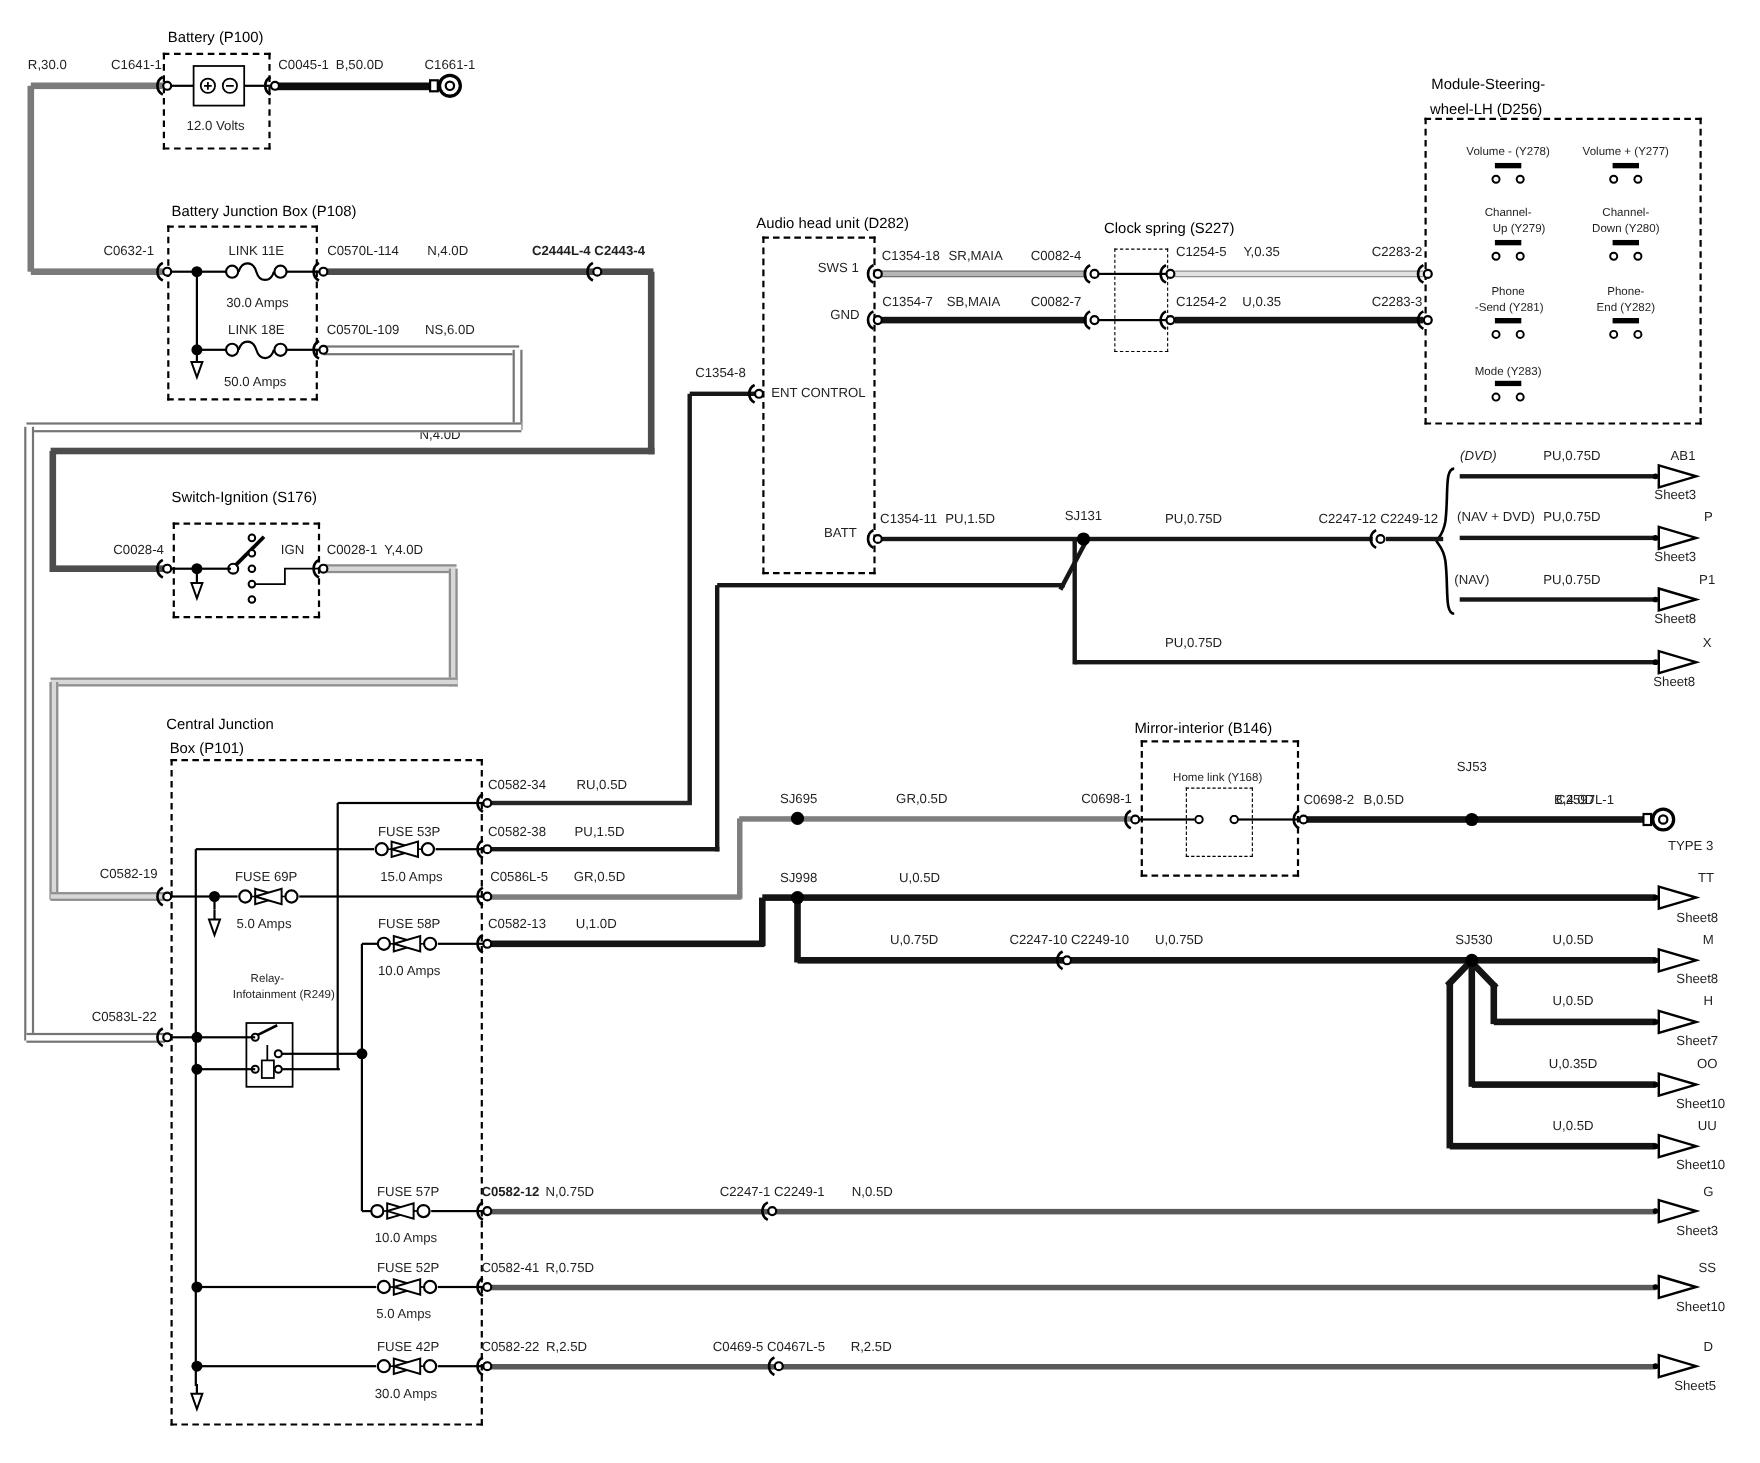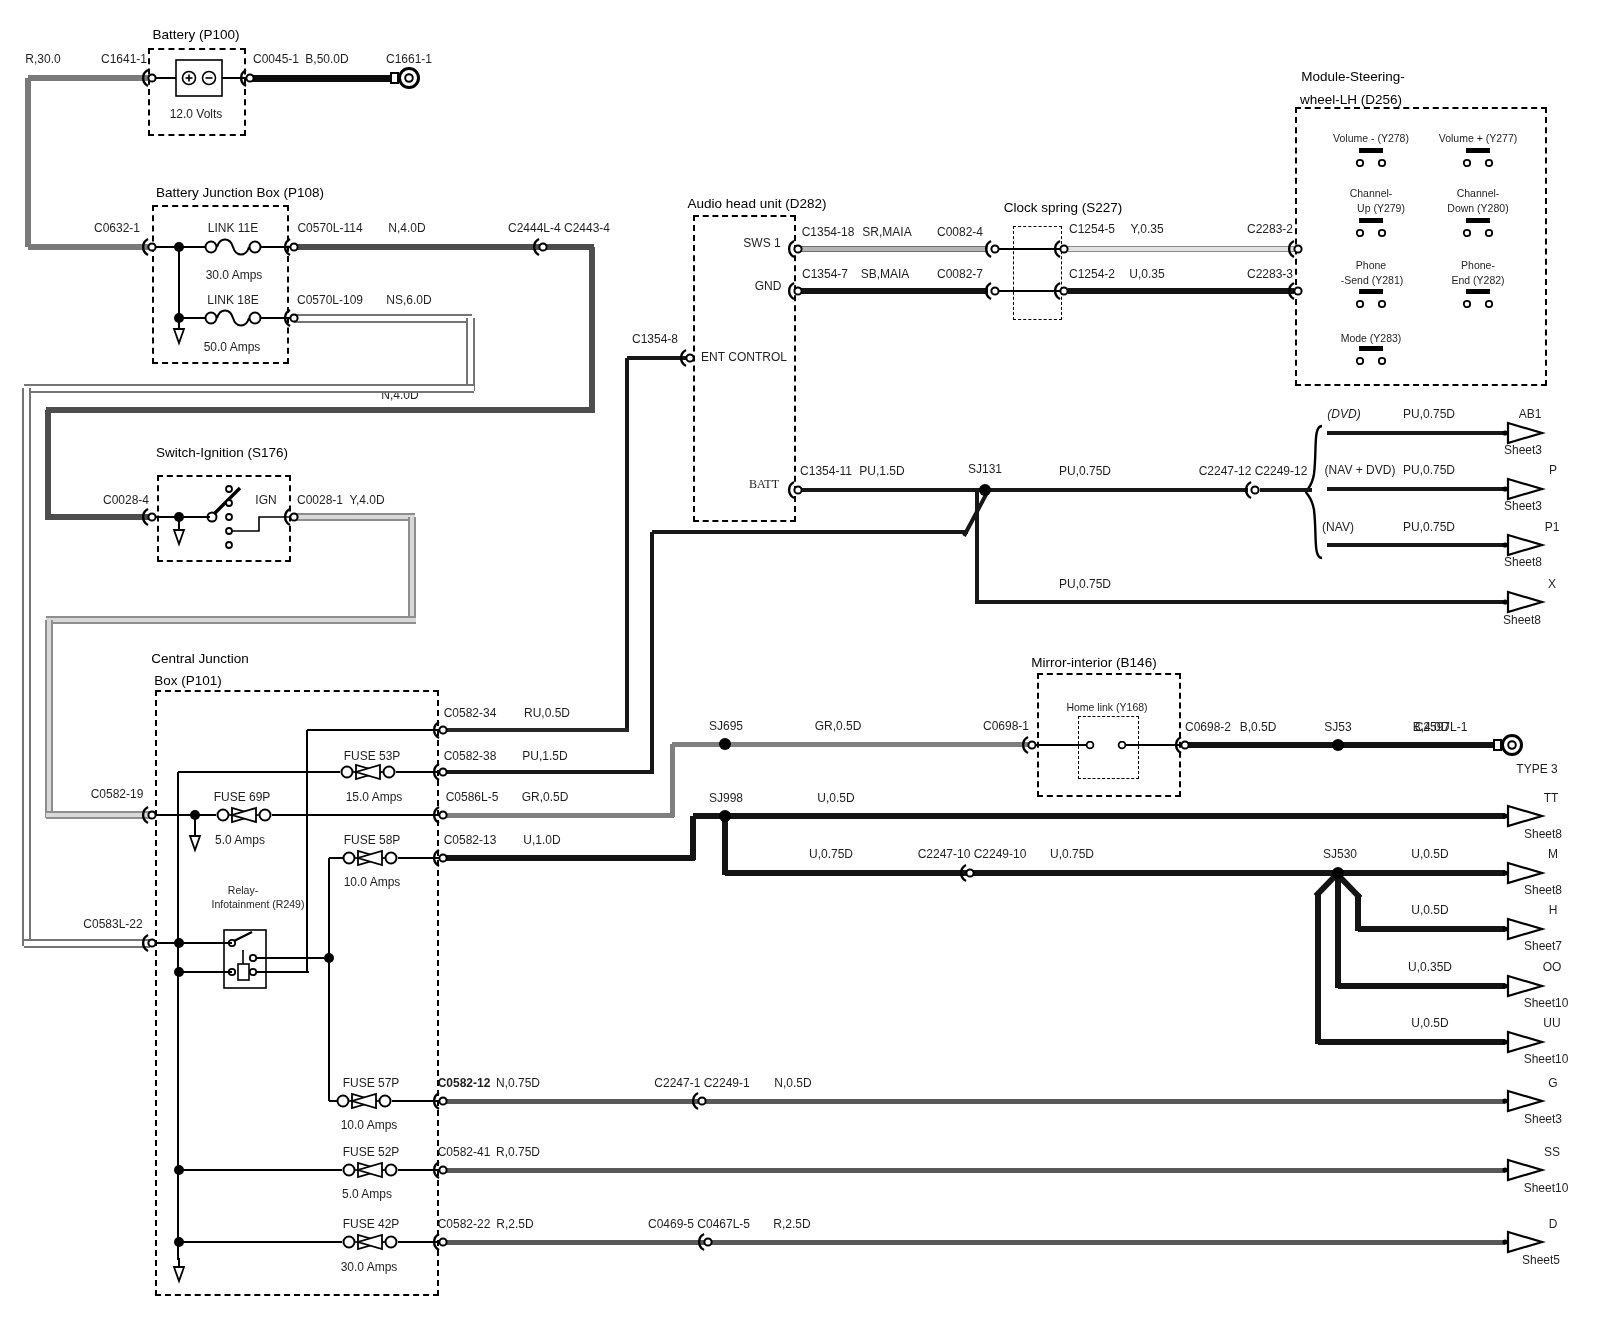--- a/index.html
+++ b/index.html
@@ -102,21 +102,21 @@
     <span class="lbl t" style="left: 196px; top: 34px;">Battery (P100)</span>
     <span class="lbl" style="left: 276px; top: 59px;">C0045-1</span>
     <span class="lbl" style="left: 327px; top: 59px;">B,50.0D</span>
     <span class="lbl" style="left: 409px; top: 59px;">C1661-1</span>
     <span class="lbl" style="left: 196px; top: 114px;">12.0 Volts</span>
     <span class="lbl t" style="left: 240px; top: 192px;">Battery Junction Box (P108)</span>
     <span class="lbl" style="left: 117px; top: 228px;">C0632-1</span>
     <span class="lbl" style="left: 233px; top: 228px;">LINK 11E</span>
     <span class="lbl" style="left: 330px; top: 228px;">C0570L-114</span>
     <span class="lbl" style="left: 407px; top: 228px;">N,4.0D</span>
-    <span class="lbl" style="left: 559px; top: 228px;">C2444L-4 C2443-4</span>
+    <span class="lbl" style="left: 535px; top: 228px; font-weight: bold;">C2444L-4 C2443-4</span>
     <span class="lbl" style="left: 234px; top: 275px;">30.0 Amps</span>
     <span class="lbl" style="left: 233px; top: 300px;">LINK 18E</span>
     <span class="lbl" style="left: 330px; top: 300px;">C0570L-109</span>
     <span class="lbl" style="left: 409px; top: 300px;">NS,6.0D</span>
     <span class="lbl" style="left: 232px; top: 347px;">50.0 Amps</span>
     <span class="lbl" style="left: 400px; top: 395px;">N,4.0D</span>
     <span class="lbl t" style="left: 222px; top: 452px;">Switch-Ignition (S176)</span>
     <span class="lbl" style="left: 126px; top: 500px;">C0028-4</span>
     <span class="lbl" style="left: 266px; top: 500px;">IGN</span>
     <span class="lbl" style="left: 320px; top: 500px;">C0028-1</span>
@@ -145,21 +145,21 @@
     <span class="lbl sm" style="left: 1364px; top: 208px; padding-left: 34px;">Up (Y279)</span>
     <span class="lbl sm" style="left: 1478px; top: 193px;">Channel-</span>
     <span class="lbl sm" style="left: 1478px; top: 208px;">Down (Y280)</span>
     <span class="lbl sm" style="left: 1371px; top: 265px;">Phone</span>
     <span class="lbl sm" style="left: 1372px; top: 280px;">-Send (Y281)</span>
     <span class="lbl sm" style="left: 1478px; top: 265px;">Phone-</span>
     <span class="lbl sm" style="left: 1478px; top: 280px;">End (Y282)</span>
     <span class="lbl sm" style="left: 1371px; top: 338px;">Mode (Y283)</span>
     <span class="lbl" style="left: 655px; top: 339px;">C1354-8</span>
     <span class="lbl" style="left: 744px; top: 357px;">ENT CONTROL</span>
-    <span class="lbl" style="left: 764px; top: 484px; font-family: Liberation Serif, serif;">BATT</span>
+    <span class="lbl" style="left: 764px; top: 484px;">BATT</span>
     <span class="lbl" style="left: 826px; top: 471px;">C1354-11</span>
     <span class="lbl" style="left: 882px; top: 471px;">PU,1.5D</span>
     <span class="lbl" style="left: 985px; top: 469px;">SJ131</span>
     <span class="lbl" style="left: 1085px; top: 471px;">PU,0.75D</span>
     <span class="lbl" style="left: 1253px; top: 471px;">C2247-12 C2249-12</span>
     <span class="lbl" style="left: 1344px; top: 414px; font-style: italic;">(DVD)</span>
     <span class="lbl" style="left: 1429px; top: 414px;">PU,0.75D</span>
     <span class="lbl" style="left: 1530px; top: 414px;">AB1</span>
     <span class="lbl" style="left: 1523px; top: 450px;">Sheet3</span>
     <span class="lbl" style="left: 1360px; top: 470px;">(NAV + DVD)</span>
@@ -198,21 +198,21 @@
     <span class="lbl" style="left: 1006px; top: 726px;">C0698-1</span>
     <span class="lbl" style="left: 726px; top: 798px;">SJ998</span>
     <span class="lbl" style="left: 836px; top: 798px;">U,0.5D</span>
     <span class="lbl" style="left: 831px; top: 854px;">U,0.75D</span>
     <span class="lbl" style="left: 972px; top: 854px;">C2247-10 C2249-10</span>
     <span class="lbl" style="left: 1072px; top: 854px;">U,0.75D</span>
     <span class="lbl t" style="left: 1094px; top: 662px;">Mirror-interior (B146)</span>
     <span class="lbl sm" style="left: 1107px; top: 707px;">Home link (Y168)</span>
     <span class="lbl" style="left: 1208px; top: 727px;">C0698-2</span>
     <span class="lbl" style="left: 1258px; top: 727px;">B,0.5D</span>
-    <span class="lbl" style="left: 1338px; top: 727px;">SJ53</span>
+    <span class="lbl" style="left: 1338px; top: 697px;">SJ53</span>
     <span class="lbl" style="left: 1431px; top: 727px;">B,4.0D</span>
     <span class="lbl" style="left: 1441px; top: 727px;">C2597L-1</span>
     <span class="lbl" style="left: 1537px; top: 769px;">TYPE 3</span>
     <span class="lbl" style="left: 1551px; top: 798px;">TT</span>
     <span class="lbl" style="left: 1543px; top: 834px;">Sheet8</span>
     <span class="lbl" style="left: 1340px; top: 854px;">SJ530</span>
     <span class="lbl" style="left: 1430px; top: 854px;">U,0.5D</span>
     <span class="lbl" style="left: 1553px; top: 854px;">M</span>
     <span class="lbl" style="left: 1543px; top: 890px;">Sheet8</span>
     <span class="lbl" style="left: 1430px; top: 910px;">U,0.5D</span>

